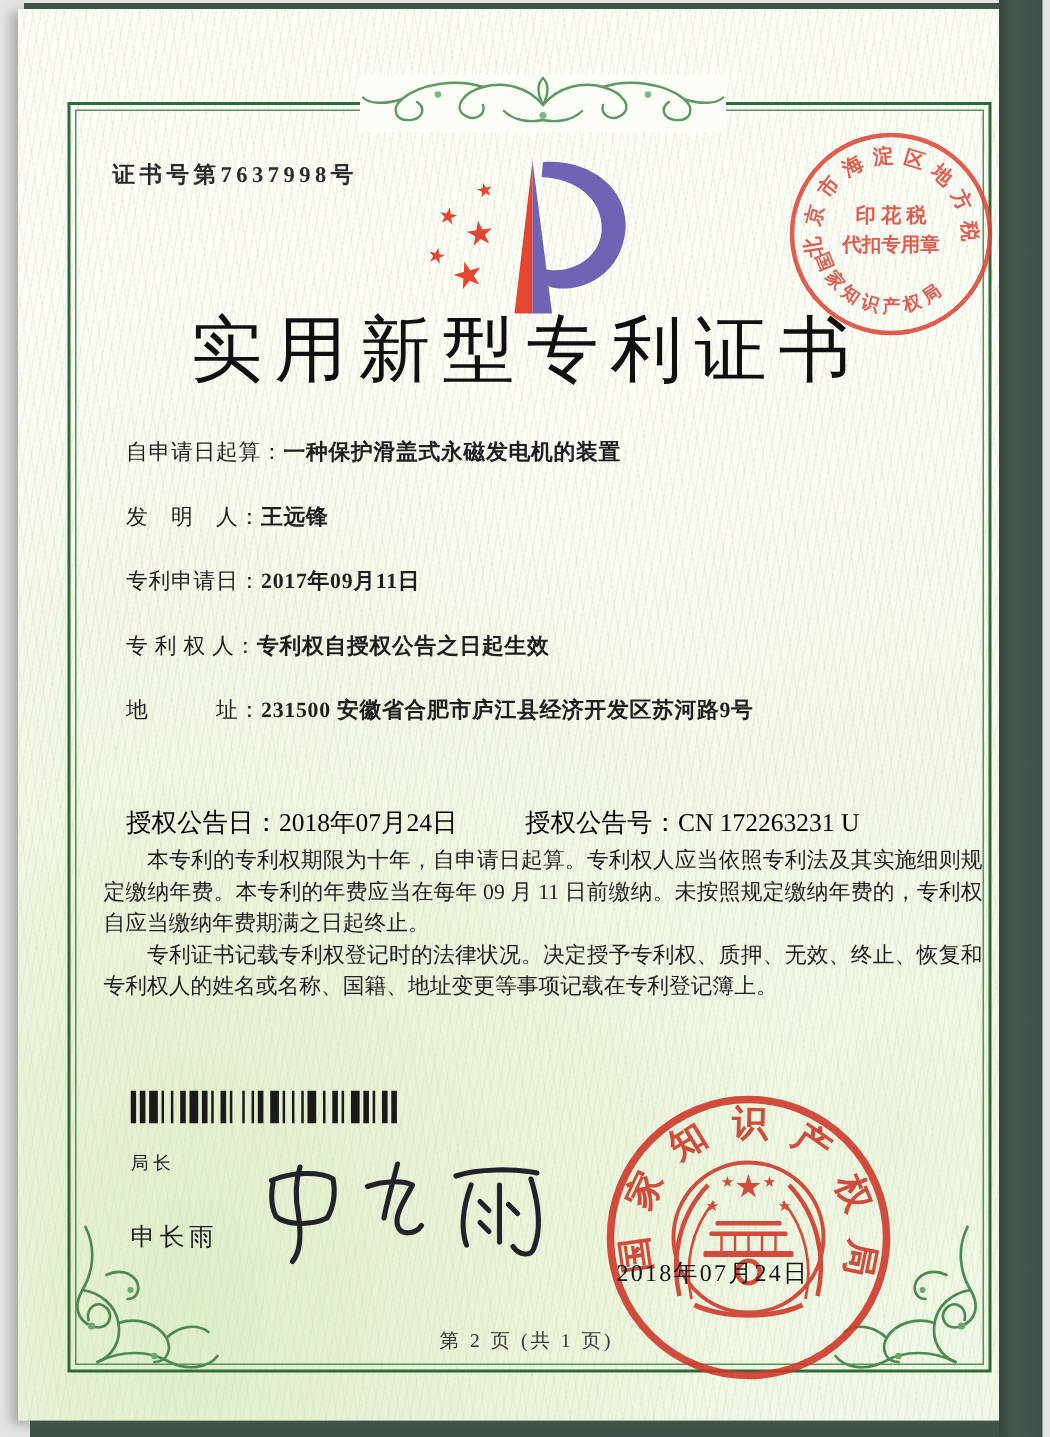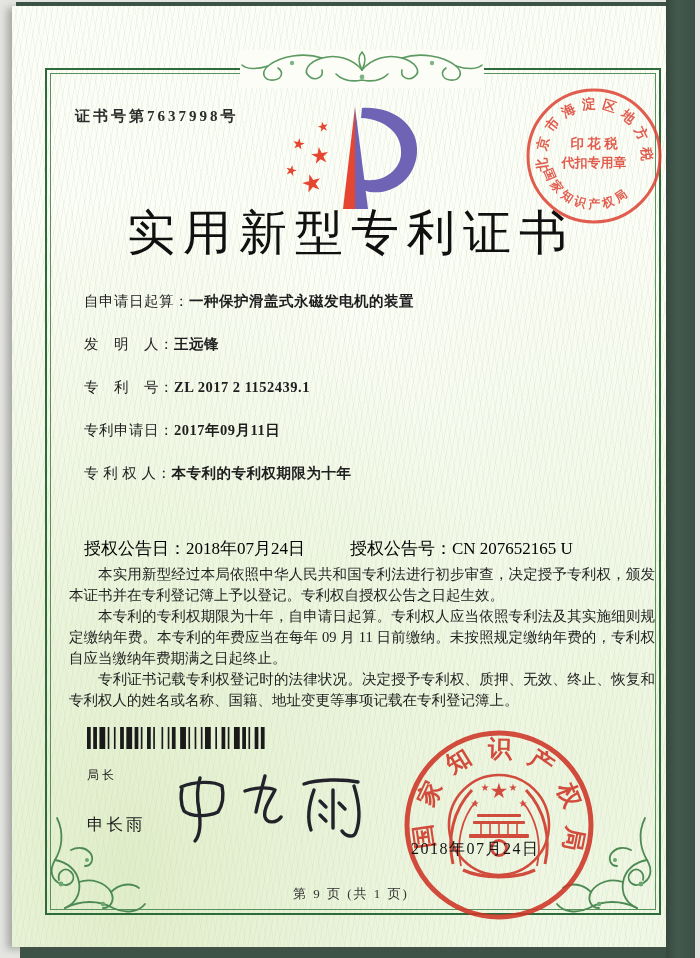--- a/index.html
+++ b/index.html
@@ -145,32 +145,31 @@
         <text x="23" y="70" font-size="14" transform="rotate(14 23 70)">★</text>
         <text x="47" y="86" font-size="24" transform="rotate(-15 47 86)">★</text>
       </g>
     </svg>
 
     <div class="txt title">实用新型专利证书</div>
 
     <div class="fields">
       <div class="field"><span class="flabel">自申请日起算：</span><span class="fvalue">一种保护滑盖式永磁发电机的装置</span></div>
       <div class="field"><span class="flabel">发　明　人：</span><span class="fvalue">王远锋</span></div>
-      <div class="field"><span class="flabel">专　利　号：</span><span class="fvalue">ZL 2017 2 1152439.1</span></div>
       <div class="field"><span class="flabel">专利申请日：</span><span class="fvalue">2017年09月11日</span></div>
-      <div class="field"><span class="flabel">专 利 权 人：</span><span class="fvalue">本专利的专利权期限为十年</span></div>
+      <div class="field"><span class="flabel">专 利 权 人：</span><span class="fvalue">专利权自授权公告之日起生效</span></div>
+      <div class="field"><span class="flabel">地　　　址：</span><span class="fvalue">231500 安徽省合肥市庐江县经济开发区苏河路9号</span></div>
     </div>
 
     <div class="grant-line">
       <span>授权公告日：</span><span>2018年07月24日</span>
-      <span class="grant-no"><span>授权公告号：</span><span>CN 207652165 U</span></span>
+      <span class="grant-no"><span>授权公告号：</span><span>CN 172263231 U</span></span>
     </div>
 
     <div class="paras">
-      <p>本实用新型经过本局依照中华人民共和国专利法进行初步审查，决定授予专利权，颁发本证书并在专利登记簿上予以登记。专利权自授权公告之日起生效。</p>
       <p>本专利的专利权期限为十年，自申请日起算。专利权人应当依照专利法及其实施细则规定缴纳年费。本专利的年费应当在每年 09 月 11 日前缴纳。未按照规定缴纳年费的，专利权自应当缴纳年费期满之日起终止。</p>
       <p>专利证书记载专利权登记时的法律状况。决定授予专利权、质押、无效、终止、恢复和专利权人的姓名或名称、国籍、地址变更等事项记载在专利登记簿上。</p>
     </div>
 
     <svg id="barcode" class="barcode" viewBox="0 0 178 22" preserveAspectRatio="none">
         <rect x="0.00" y="0" width="3.74" height="22" fill="#1a1a1a"></rect>
         <rect x="6.21" y="0" width="3.74" height="22" fill="#1a1a1a"></rect>
         <rect x="12.42" y="0" width="5.81" height="22" fill="#1a1a1a"></rect>
         <rect x="20.70" y="0" width="1.67" height="22" fill="#1a1a1a"></rect>
         <rect x="26.91" y="0" width="1.67" height="22" fill="#1a1a1a"></rect>
@@ -271,16 +270,16 @@
       <text font-size="13.5" fill="#dd4233" font-weight="bold">
         <textPath href="#taxTop" textLength="208" lengthAdjust="spacing">北京市海淀区地方税务局</textPath>
       </text>
       <text font-size="12" fill="#dd4233" font-weight="bold">
         <textPath href="#taxBot" textLength="104" lengthAdjust="spacing">国家知识产权局</textPath>
       </text>
       <text x="74" y="66" font-size="13.5" fill="#dd4233" text-anchor="middle" font-weight="bold">印 花 税</text>
       <text x="74" y="85" font-size="13" fill="#dd4233" text-anchor="middle" font-weight="bold">代扣专用章</text>
     </svg>
 
-    <div class="txt footer">第 9 页 (共 1 页)</div>
+    <div class="txt footer">第 2 页 (共 1 页)</div>
 
   </div>
 </div>
 
 </body></html>

